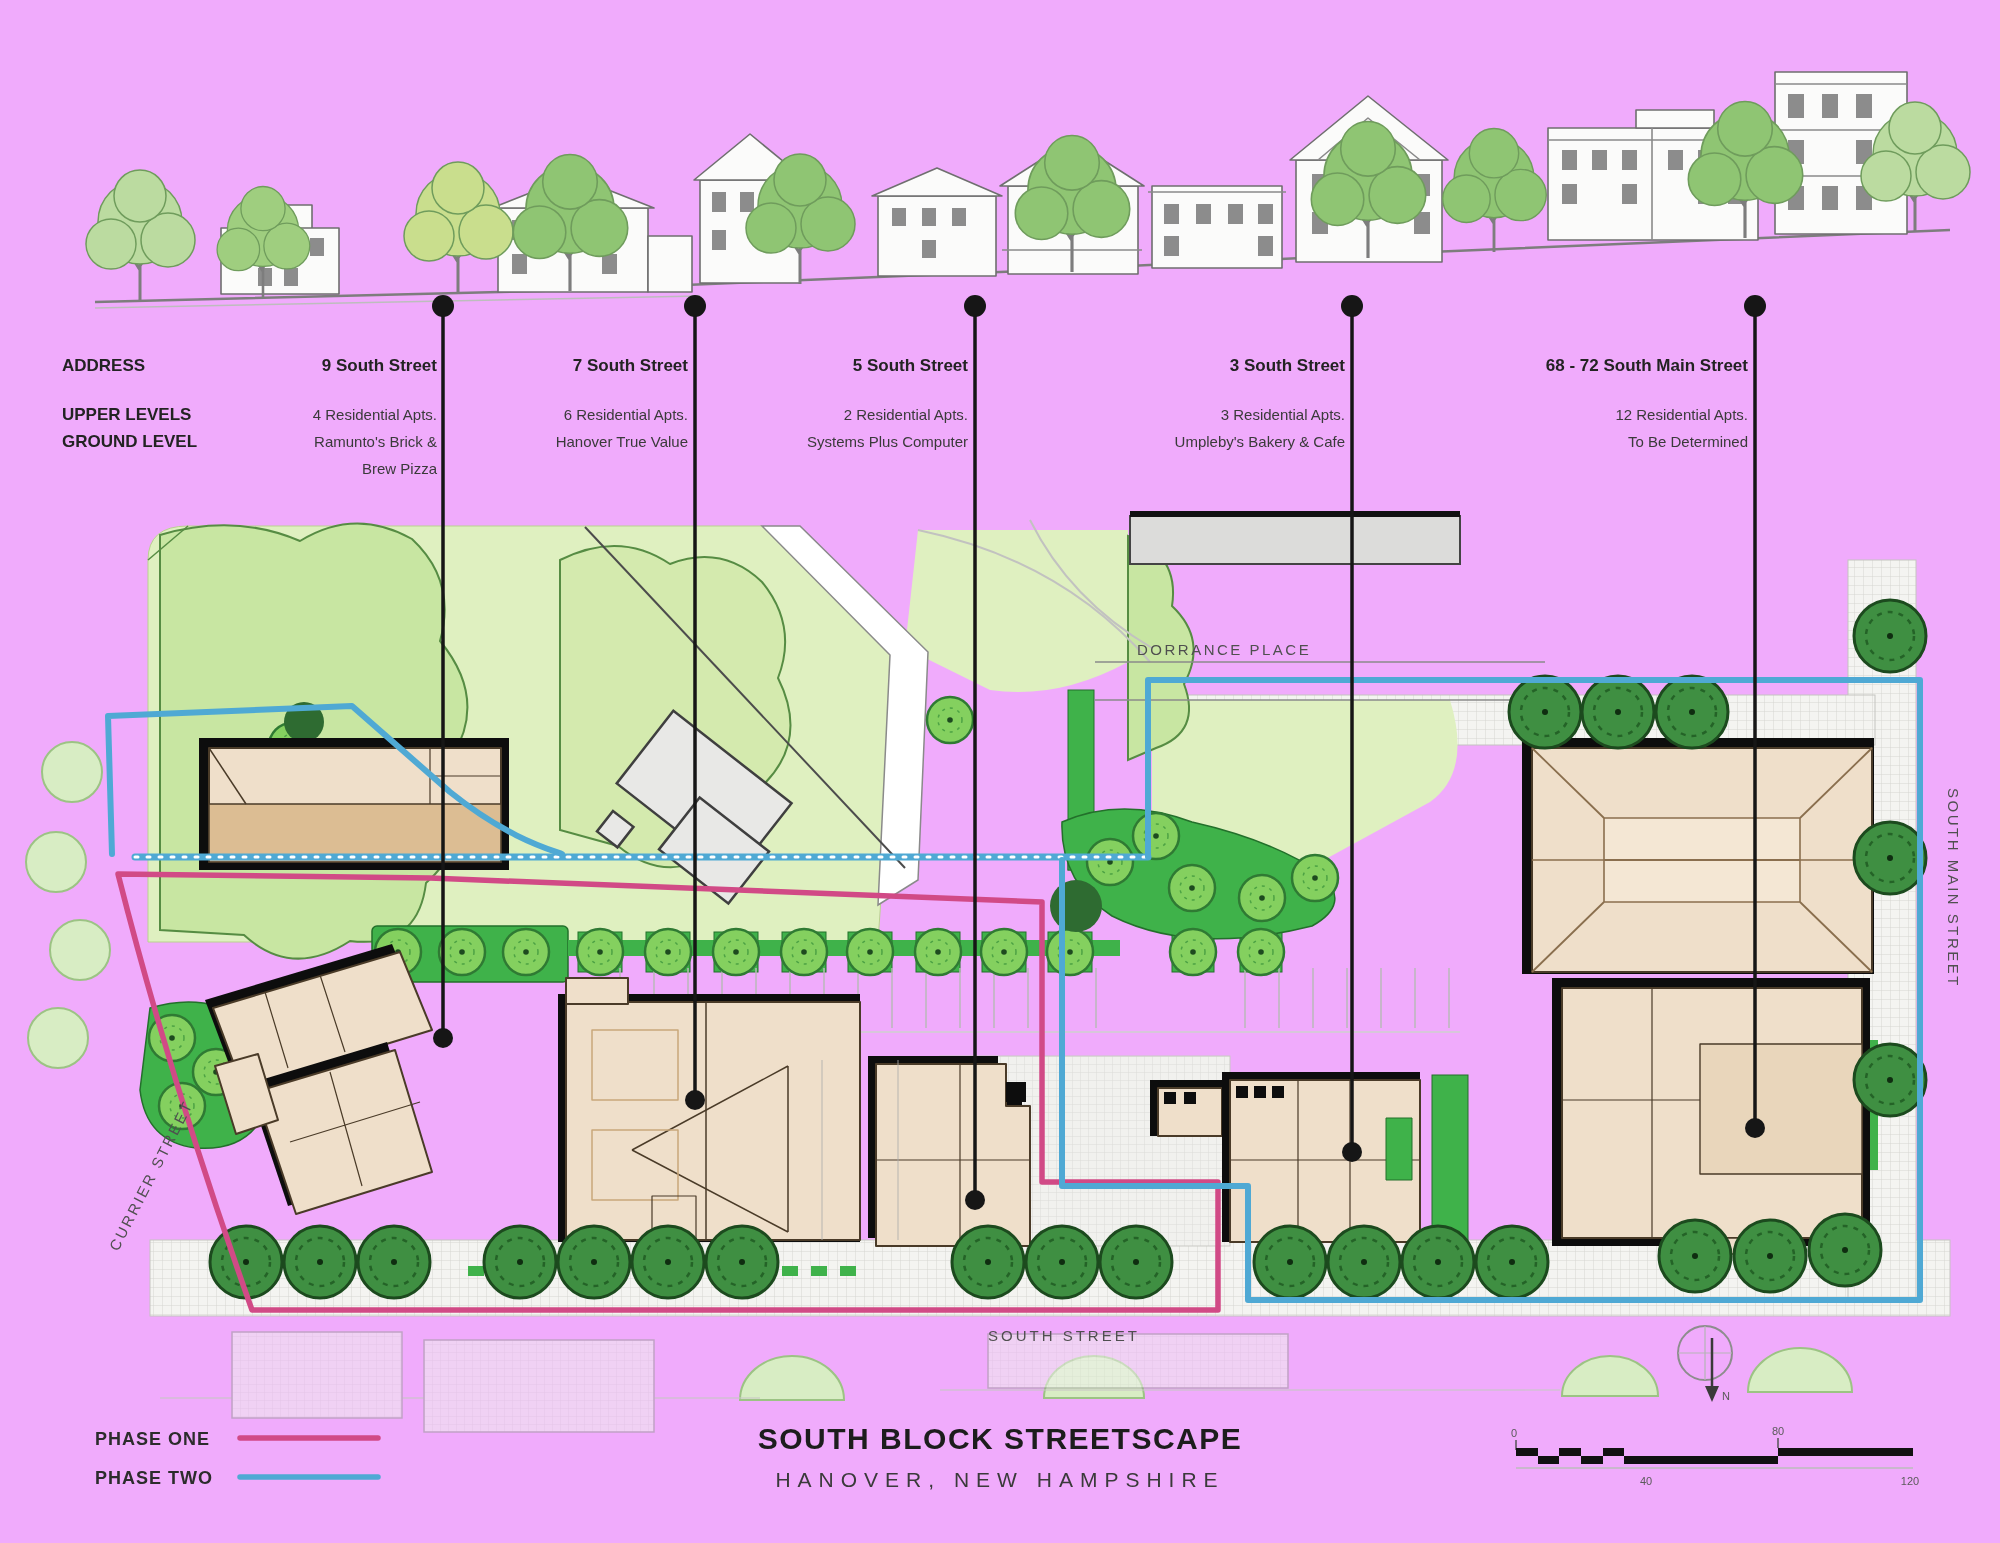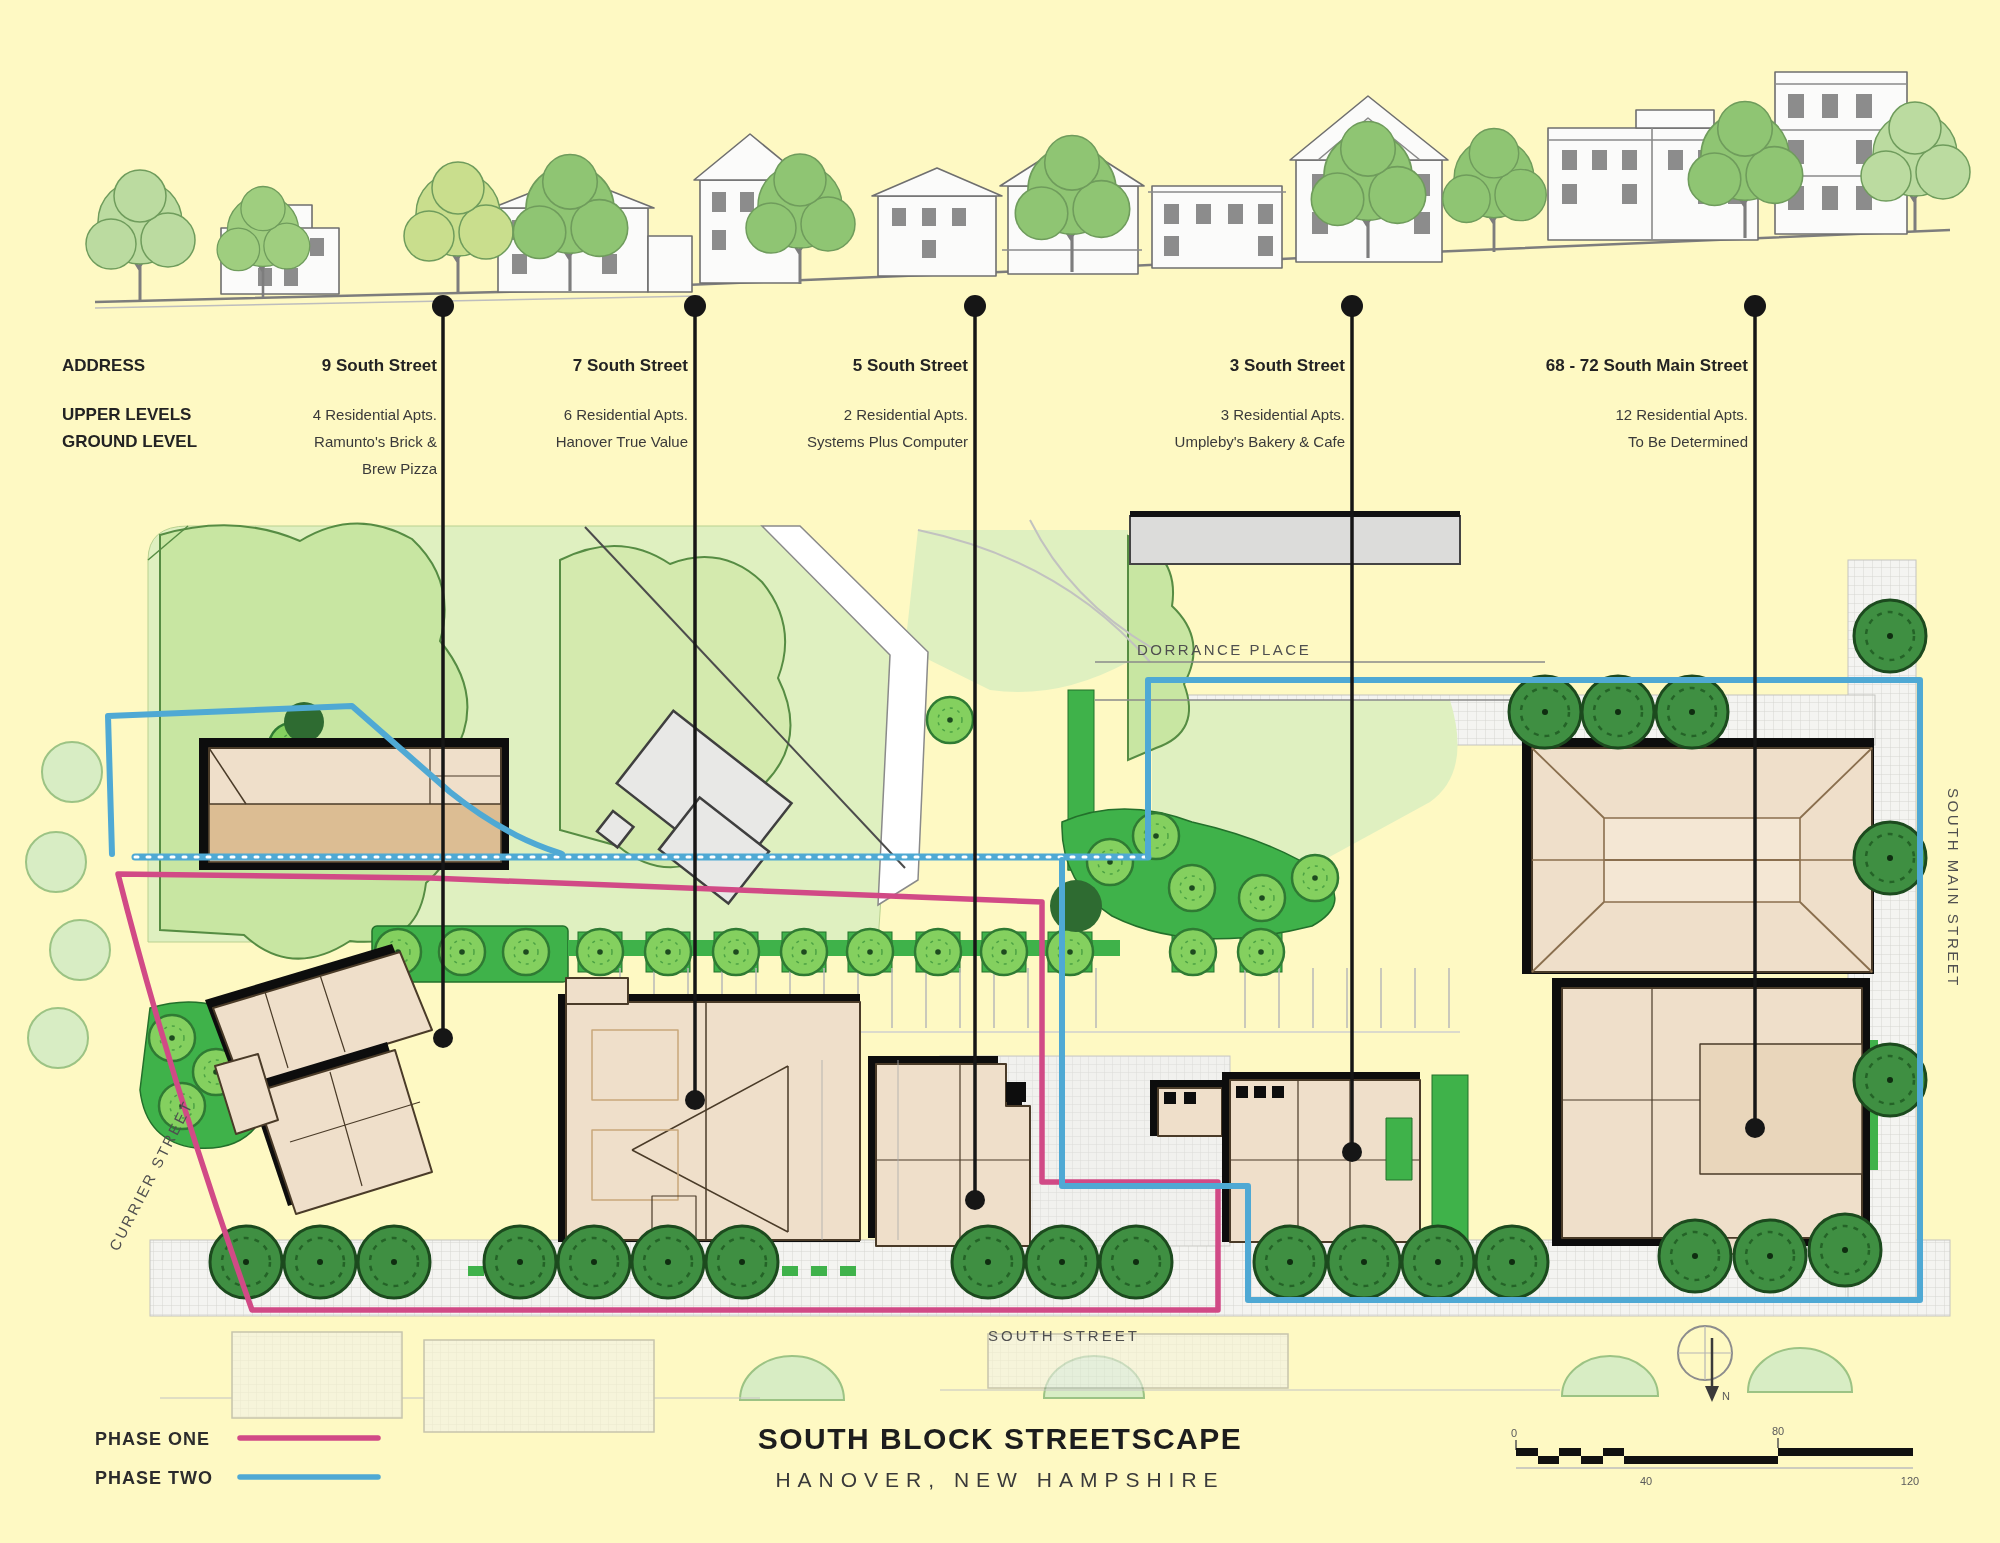--- a/index.html
+++ b/index.html
@@ -1,17 +1,17 @@
 <!DOCTYPE html>
 <html><head>
 <meta charset="utf-8">
 <style>
   html,body{margin:0;padding:0;background:#ffffff;}
   body{font-family:"Liberation Sans", sans-serif;}
-  .stage{position:relative;width:2000px;height:1543px;background:#fef9c3;overflow:hidden;}
+  .stage{position:relative;width:2000px;height:1543px;background:#f0abfc;overflow:hidden;}
   svg text{font-family:"Liberation Sans", sans-serif;}
   .hdr{font-size:17px;font-weight:bold;fill:#232323;}
   .det{font-size:15px;fill:#3a3a3a;}
   .street{font-size:15px;fill:#4f4f4f;letter-spacing:2.5px;}
   .legend-t{font-size:18px;font-weight:600;fill:#2c2c2c;letter-spacing:1px;}
   .title-1{font-size:30px;font-weight:bold;fill:#1d1d1d;letter-spacing:1.5px;}
   .title-2{font-size:21px;fill:#3a3a3a;letter-spacing:7px;}
   .scale-t{font-size:11px;fill:#5a5a5a;}
 </style>
 </head>

